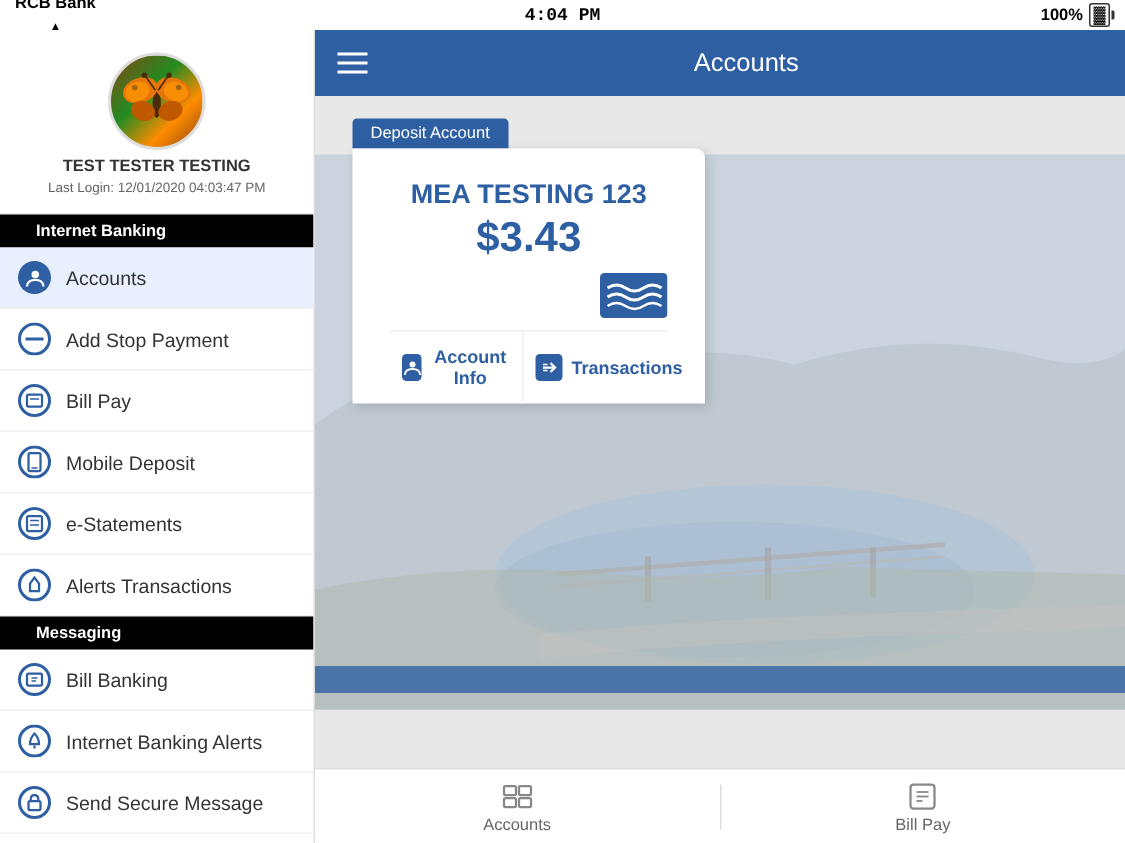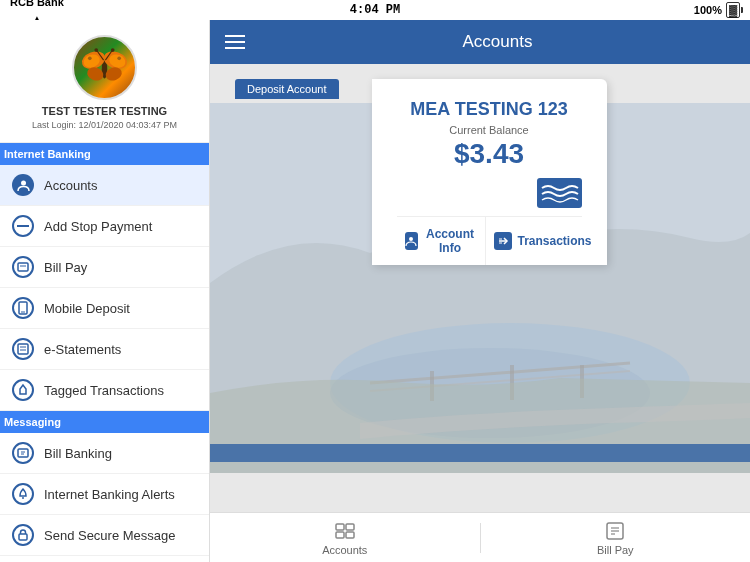--- a/index.html
+++ b/index.html
@@ -74,25 +74,25 @@
     }
 
     .profile-lastlogin {
       font-size: 9px;
       color: #666;
       text-align: center;
       margin-top: 2px;
     }
 
     .sidebar-section-header {
-      background: #3b82f6;
+      background: #000000;
       color: #fff;
       font-size: 11px;
       font-weight: 600;
-      padding: 5px 4px;
+      padding: 5px 24px;
     }
 
     .sidebar-item {
       display: flex;
       align-items: center;
       padding: 9px 12px;
       border-bottom: 1px solid #f0f0f0;
       cursor: pointer;
       gap: 10px;
     }
@@ -182,23 +182,22 @@
     }
 
     
     .account-card-wrapper {
       position: absolute;
       top: 0;
       left: 0;
       right: 0;
       padding: 15px 25px;
       display: flex;
-      flex-direction: row;
+      flex-direction: column;
       align-items: flex-start;
-      gap: 33px;
     }
 
     .deposit-badge {
       background: #2e5fa3;
       color: #fff;
       font-size: 11px;
       padding: 4px 12px;
       border-radius: 3px 3px 0 0;
       font-weight: 500;
     }
@@ -428,21 +427,21 @@
       <span class="sidebar-item-label">e-Statements</span>
     </div>
 
     <div class="sidebar-item">
       <div class="sidebar-icon">
         <svg width="22" height="22" viewBox="0 0 22 22">
             <circle cx="11" cy="11" r="10" fill="none" stroke="#2e5fa3" stroke-width="2"></circle>
             <polygon points="11,6 8,10 8,15 14,15 14,10" fill="none" stroke="#2e5fa3" stroke-width="1.5"></polygon>
           </svg>
       </div>
-      <span class="sidebar-item-label">Tagged Transactions</span>
+      <span class="sidebar-item-label">Alerts Transactions</span>
     </div>
 
     <div class="sidebar-section-header">Messaging</div>
 
     <div class="sidebar-item">
       <div class="sidebar-icon">
         <svg width="22" height="22" viewBox="0 0 22 22">
             <circle cx="11" cy="11" r="10" fill="none" stroke="#2e5fa3" stroke-width="2"></circle>
             <rect x="6" y="7" width="10" height="8" rx="1" fill="none" stroke="#2e5fa3" stroke-width="1.5"></rect>
             <line x1="9" y1="10" x2="13" y2="10" stroke="#2e5fa3" stroke-width="1"></line>
@@ -514,21 +513,20 @@
 
         <path d="M150 320 Q250 310 400 305 Q480 302 540 300 L540 315 Q480 318 400 320 Q250 326 150 336Z" fill="#aaa" opacity="0.5"></path>
       </svg>
 
       <div class="blue-strip"></div>
 
       <div class="account-card-wrapper">
         <div class="deposit-badge">Deposit Account</div>
         <div class="account-card">
           <div class="account-name">MEA TESTING 123</div>
-          <div class="account-balance-label">Current Balance</div>
           <div class="account-balance">$3.43</div>
           <div class="bank-logo-area">
 
             <svg class="bank-logo-svg" viewBox="0 0 45 30" xmlns="http://www.w3.org/2000/svg">
               <rect x="0" y="0" width="45" height="30" fill="#2e5fa3" rx="3"></rect>
 
               <path d="M5 10 Q11 6 17 10 Q23 14 29 10 Q35 6 41 10" stroke="white" stroke-width="2" fill="none"></path>
               <path d="M5 16 Q11 12 17 16 Q23 20 29 16 Q35 12 41 16" stroke="white" stroke-width="2" fill="none"></path>
               <path d="M5 22 Q11 18 17 22 Q23 26 29 22 Q35 18 41 22" stroke="white" stroke-width="1.5" fill="none"></path>
             </svg>

